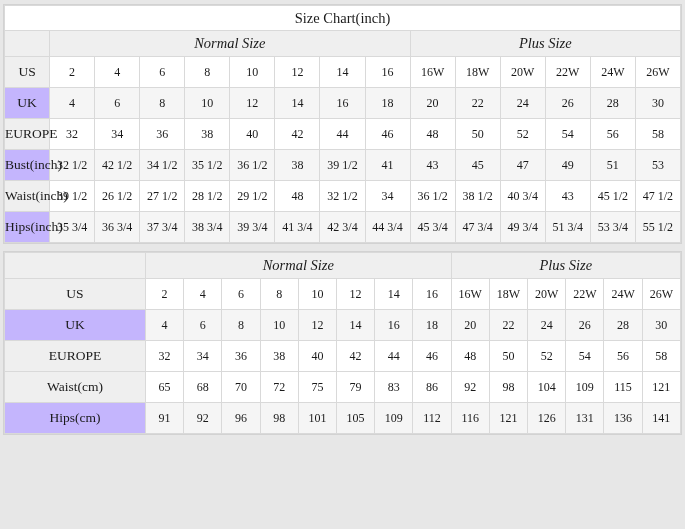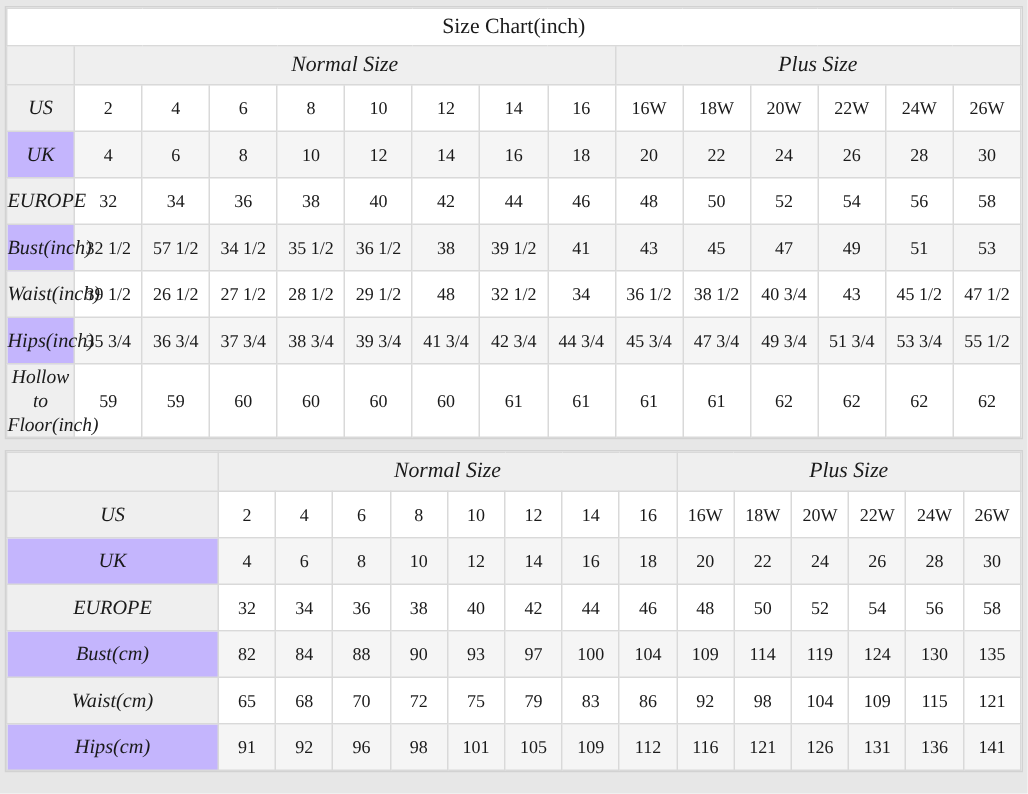--- a/index.html
+++ b/index.html
@@ -57,21 +57,20 @@
     background: #efefef;
     font-size: 14.5px;
     height: 25px;
     font-style: italic;
   }
   .row-label {
     background: #efefef;
     font-size: 13.5px;
     height: 30px;
     width: 140px;
-    font-style: italic;
   }
   .data-cell {
     background: #ffffff;
     font-size: 12px;
     height: 30px;
   }
   .row-alt .data-cell {
     background: #f5f5f5;
   }
   .row-alt .row-label {
@@ -154,21 +153,21 @@
               <td class="data-cell">48</td>
               <td class="data-cell">50</td>
               <td class="data-cell">52</td>
               <td class="data-cell">54</td>
               <td class="data-cell">56</td>
               <td class="data-cell">58</td>
             </tr>
             <tr class="row-alt">
               <td class="row-label">Bust(inch)</td>
               <td class="data-cell">32 1/2</td>
-              <td class="data-cell">57 1/2</td>
+              <td class="data-cell">42 1/2</td>
               <td class="data-cell">34 1/2</td>
               <td class="data-cell">35 1/2</td>
               <td class="data-cell">36 1/2</td>
               <td class="data-cell">38</td>
               <td class="data-cell">39 1/2</td>
               <td class="data-cell">41</td>
               <td class="data-cell">43</td>
               <td class="data-cell">45</td>
               <td class="data-cell">47</td>
               <td class="data-cell">49</td>
@@ -202,37 +201,20 @@
               <td class="data-cell">41 3/4</td>
               <td class="data-cell">42 3/4</td>
               <td class="data-cell">44 3/4</td>
               <td class="data-cell">45 3/4</td>
               <td class="data-cell">47 3/4</td>
               <td class="data-cell">49 3/4</td>
               <td class="data-cell">51 3/4</td>
               <td class="data-cell">53 3/4</td>
               <td class="data-cell">55 1/2</td>
             </tr>
-            <tr>
-              <td class="row-label row-lastlabel">Hollow to Floor(inch)</td>
-              <td class="data-cell">59</td>
-              <td class="data-cell">59</td>
-              <td class="data-cell">60</td>
-              <td class="data-cell">60</td>
-              <td class="data-cell">60</td>
-              <td class="data-cell">60</td>
-              <td class="data-cell">61</td>
-              <td class="data-cell">61</td>
-              <td class="data-cell">61</td>
-              <td class="data-cell">61</td>
-              <td class="data-cell">62</td>
-              <td class="data-cell">62</td>
-              <td class="data-cell">62</td>
-              <td class="data-cell">62</td>
-            </tr>
           </tbody>
       </table>
     </div>
   </div>
   <div class="wrap">
     <div class="chart-block">
       <table class="size-table">
         <tbody>
             <tr>
               <td colspan="1" class="group-blank"></td>
@@ -283,37 +265,20 @@
               <td class="data-cell">42</td>
               <td class="data-cell">44</td>
               <td class="data-cell">46</td>
               <td class="data-cell">48</td>
               <td class="data-cell">50</td>
               <td class="data-cell">52</td>
               <td class="data-cell">54</td>
               <td class="data-cell">56</td>
               <td class="data-cell">58</td>
             </tr>
-            <tr class="row-alt">
-              <td class="row-label">Bust(cm)</td>
-              <td class="data-cell">82</td>
-              <td class="data-cell">84</td>
-              <td class="data-cell">88</td>
-              <td class="data-cell">90</td>
-              <td class="data-cell">93</td>
-              <td class="data-cell">97</td>
-              <td class="data-cell">100</td>
-              <td class="data-cell">104</td>
-              <td class="data-cell">109</td>
-              <td class="data-cell">114</td>
-              <td class="data-cell">119</td>
-              <td class="data-cell">124</td>
-              <td class="data-cell">130</td>
-              <td class="data-cell">135</td>
-            </tr>
             <tr>
               <td class="row-label">Waist(cm)</td>
               <td class="data-cell">65</td>
               <td class="data-cell">68</td>
               <td class="data-cell">70</td>
               <td class="data-cell">72</td>
               <td class="data-cell">75</td>
               <td class="data-cell">79</td>
               <td class="data-cell">83</td>
               <td class="data-cell">86</td>

